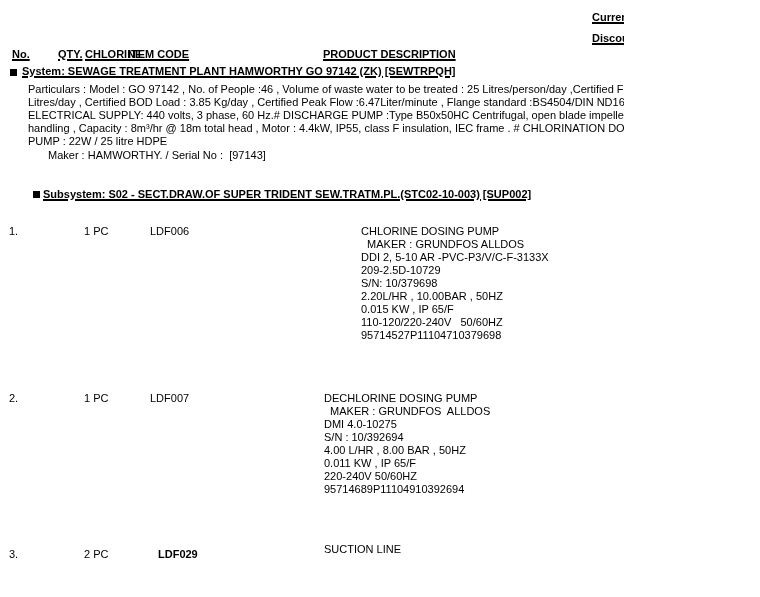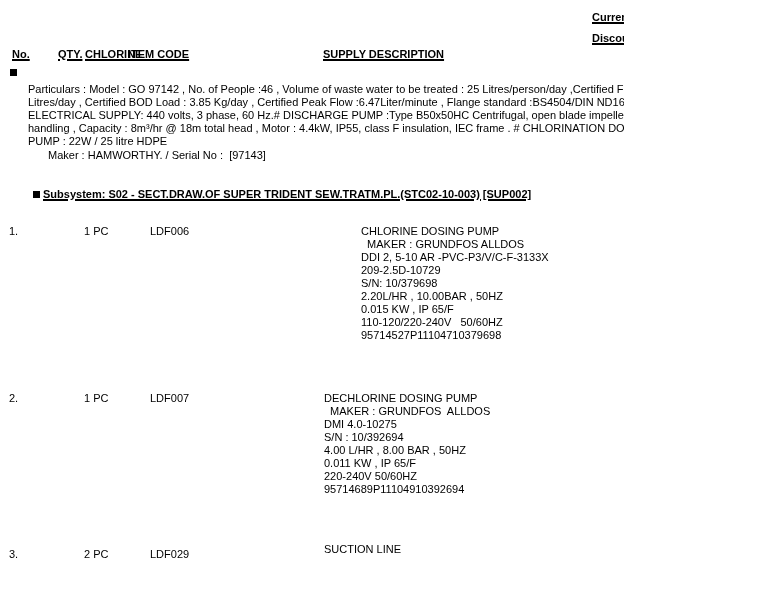--- a/index.html
+++ b/index.html
@@ -42,26 +42,27 @@
 <div class="page">
 
   <div class="abs b u" style="left:592px; top:11px;">Currency :</div>
   <div class="abs b u" style="left:592px; top:32px;">Discount :</div>
 
   <div>
     <div class="abs b u" style="left:12px; top:48px;text-align:right;">No.</div>
     <div class="abs b u" style="left:58px; top:48px;">QTY.</div>
     <div class="abs b u" style="left:85px; top:48px;">CHLORINE</div>
     <div class="abs b u" style="left:128px; top:48px;">ITEM CODE</div>
-    <div class="abs b u" style="left:323px; top:48px;">SUPPLY DESCRIPTION</div>
+    <div class="abs b u" style="left:323px; top:48px;">PRODUCT DESCRIPTION</div>
     <div class="abs b u right-align" style="left:640px; top:48px; width:70px;">Unit Price</div>
     <div class="abs b u" style="left:713px; top:48px;">Avail.</div>
   </div>
 
   <div class="bullet" style="left:10px; top:69px;"></div>
+  <div class="abs b u" style="left:22px; top:65px;">System: SEWAGE TREATMENT PLANT HAMWORTHY GO 97142 (ZK) [SEWTRPQH]</div>
 
   <div class="abs lines" style="left:28px; top:83px;">Particulars : Model : GO 97142 , No. of People :46 , Volume of waste water to be treated : 25 Litres/person/day ,Certified Flow : 60.10
 Litres/day , Certified BOD Load : 3.85 Kg/day , Certified Peak Flow :6.47Liter/minute , Flange standard :BS4504/DIN ND16 ,
 ELECTRICAL SUPPLY: 440 volts, 3 phase, 60 Hz.# DISCHARGE PUMP :Type B50x50HC Centrifugal, open blade impeller for solids
 handling , Capacity : 8m³/hr @ 18m total head , Motor : 4.4kW, IP55, class F insulation, IEC frame . # CHLORINATION DOSING
 PUMP : 22W / 25 litre HDPE</div>
   <div class="abs" style="left:28px; top:149px;padding-left:20px;">Maker : HAMWORTHY. / Serial No :  [97143]</div>
 
   <div class="bullet" style="left:33px; top:191px;"></div>
   <div class="abs b u" style="left:43px; top:188px;">Subsystem: S02 - SECT.DRAW.OF SUPER TRIDENT SEW.TRATM.PL.(STC02-10-003) [SUP002]</div>
@@ -95,19 +96,19 @@
 0.011 KW , IP 65/F
 220-240V 50/60HZ
 95714689P11104910392694</div>
     <div class="pricebox-open-top" style="left:644px; top:0; width:68px; height:18px;"></div>
     <div class="pricebox-open-top" style="left:715px; top:0; width:25px; height:18px;"></div>
   </div>
 
   <div class="item-row" style="top:545px;">
     <div class="abs" style="left:9px; top:3px;">3.</div>
     <div class="abs" style="left:84px; top:3px;">2 PC</div>
-    <div class="abs" style="left:150px; top:3px;">LDF029</div>
+    <div class="abs" style="left:158px; top:3px;font-weight:bold;">LDF029</div>
     <div class="abs lines" style="left:324px; top:-2px;text-align:right;">SUCTION LINE</div>
     <div class="pricebox-open-bottom" style="left:644px; top:0; width:68px; height:19px;"></div>
     <div class="pricebox-open-bottom" style="left:715px; top:0; width:26px; height:19px;"></div>
   </div>
 
 </div>
 
 </body></html>

